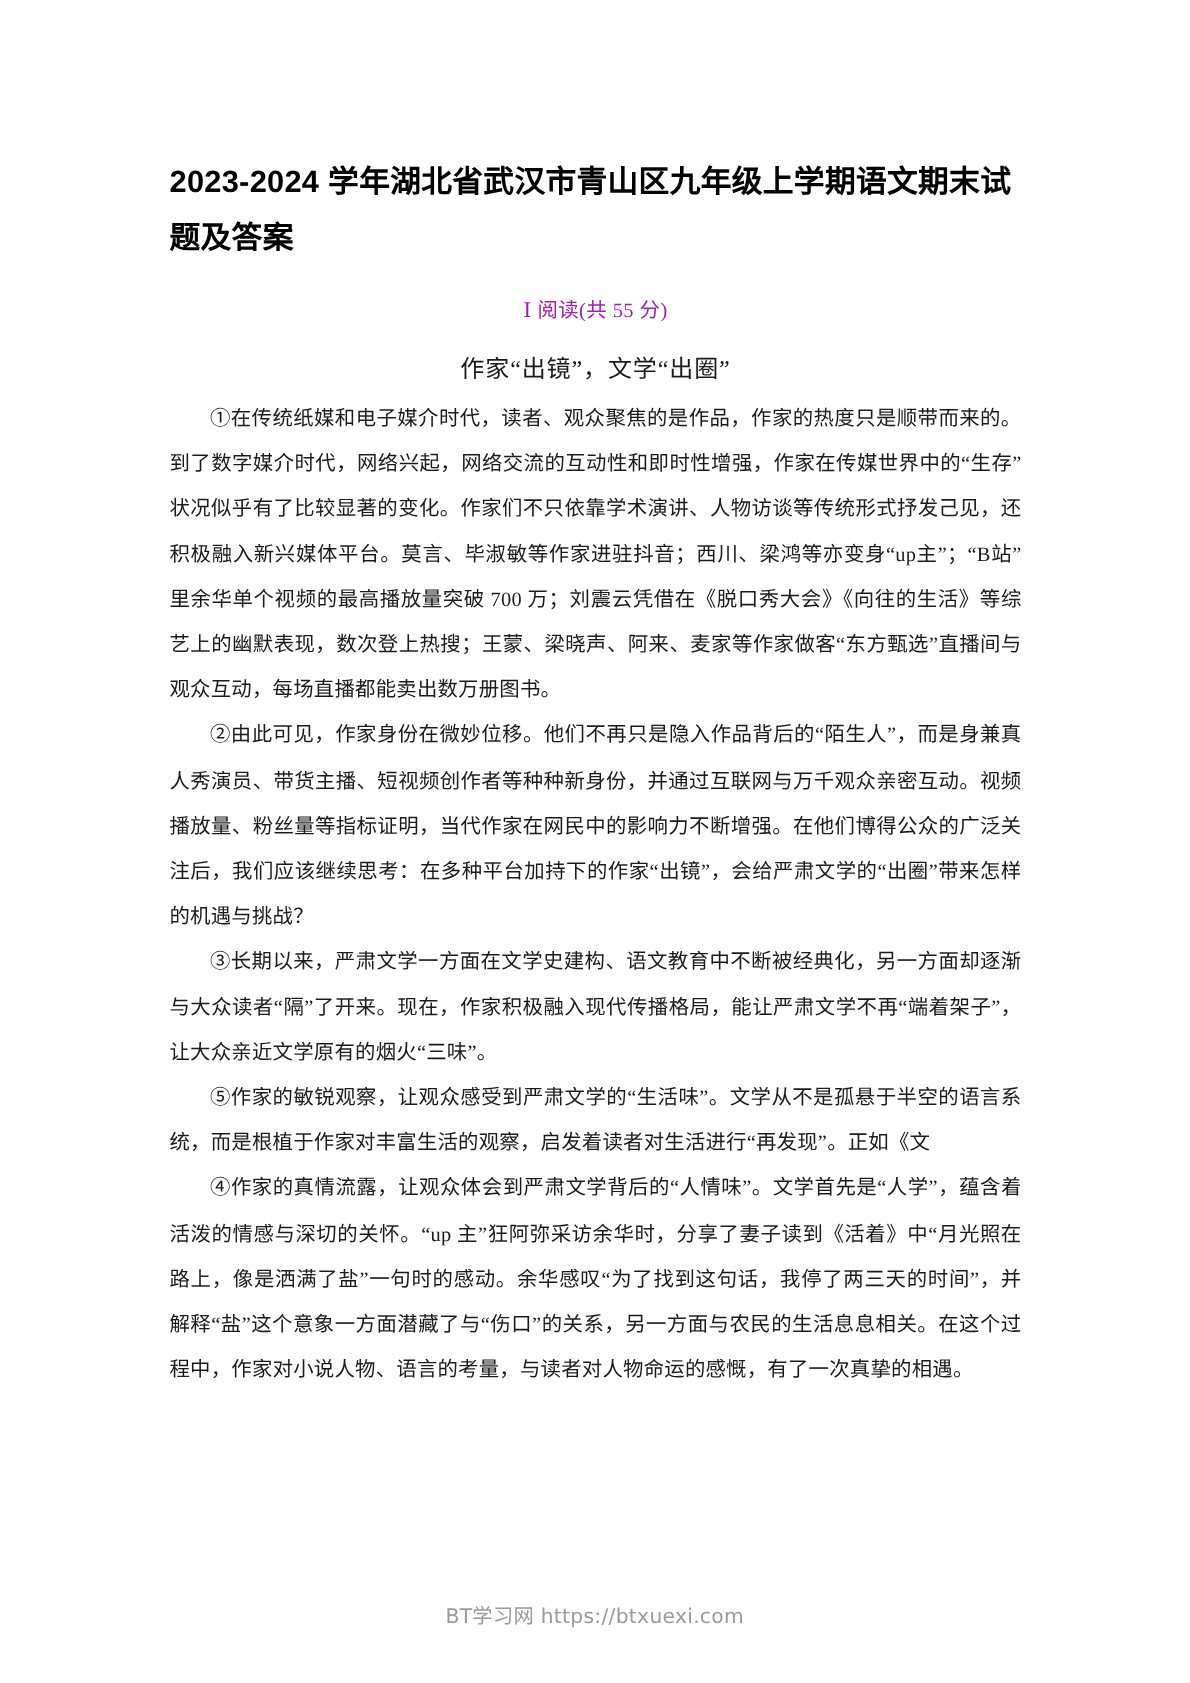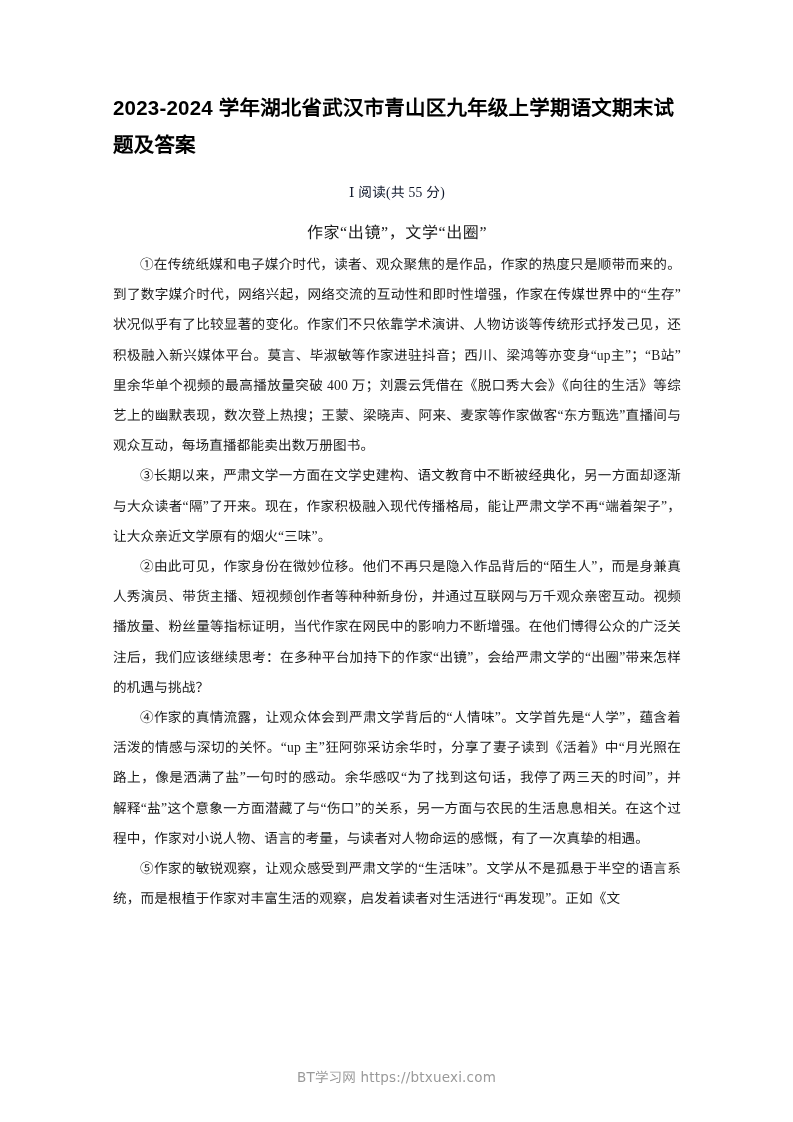--- a/index.html
+++ b/index.html
@@ -17,21 +17,21 @@
     background: #ffffff;
     overflow: hidden;
     font-family: "Liberation Serif", "DejaVu Serif", serif;
     color: #1a1a1a;
     box-sizing: border-box;
   }
 
   .content {
     position: absolute;
     left: 113px;
-    top: 89px;
+    top: 103px;
     width: 568px;
   }
 
   
   .doc-title {
     font-family: "Liberation Sans", "DejaVu Sans", sans-serif;
     font-weight: bold;
     font-size: 20.5px;
     line-height: 37px;
     letter-spacing: 0.2px;
@@ -40,21 +40,21 @@
     text-align: left;
   }
 
   
   .section-heading {
     text-align: center;
     font-size: 13.6px;
     line-height: 30px;
     margin: 15px 0 0 0;
     letter-spacing: 0.3px;
-    color: #0f172a;
+    color: #a21caf;
   }
 
   
   .sub-heading {
     font-size: 13.6px;
     line-height: 30px;
     margin: 8px 0 0 0;
     text-align: left;
     letter-spacing: 0.2px;
   }
@@ -109,27 +109,27 @@
   <div class="content">
 
     <h1 class="doc-title">2023-2024 学年湖北省武汉市青山区九年级上学期语文期末试题及答案</h1>
 
     <p class="section-heading">Ⅰ 阅读(共 55 分)</p>
 
 
 
     <p class="article-title">作家“出镜”，文学“出圈”</p>
 
-    <p class="para">①在传统纸媒和电子媒介时代，读者、观众聚焦的是作品，作家的热度只是顺带而来的。到了数字媒介时代，网络兴起，网络交流的互动性和即时性增强，作家在传媒世界中的“生存”状况似乎有了比较显著的变化。作家们不只依靠学术演讲、人物访谈等传统形式抒发己见，还积极融入新兴媒体平台。莫言、毕淑敏等作家进驻抖音；西川、梁鸿等亦变身“up主”；“B站”里余华单个视频的最高播放量突破 400 万；刘震云凭借在《脱口秀大会》《向往的生活》等综艺上的幽默表现，数次登上热搜；王蒙、梁晓声、阿来、麦家等作家做客“东方甄选”直播间与观众互动，每场直播都能卖出数万册图书。</p>
+    <p class="para">①在传统纸媒和电子媒介时代，读者、观众聚焦的是作品，作家的热度只是顺带而来的。到了数字媒介时代，网络兴起，网络交流的互动性和即时性增强，作家在传媒世界中的“生存”状况似乎有了比较显著的变化。作家们不只依靠学术演讲、人物访谈等传统形式抒发己见，还积极融入新兴媒体平台。莫言、毕淑敏等作家进驻抖音；西川、梁鸿等亦变身“up主”；“B站”里余华单个视频的最高播放量突破 700 万；刘震云凭借在《脱口秀大会》《向往的生活》等综艺上的幽默表现，数次登上热搜；王蒙、梁晓声、阿来、麦家等作家做客“东方甄选”直播间与观众互动，每场直播都能卖出数万册图书。</p>
+
+    <p class="para">②由此可见，作家身份在微妙位移。他们不再只是隐入作品背后的“陌生人”，而是身兼真人秀演员、带货主播、短视频创作者等种种新身份，并通过互联网与万千观众亲密互动。视频播放量、粉丝量等指标证明，当代作家在网民中的影响力不断增强。在他们博得公众的广泛关注后，我们应该继续思考：在多种平台加持下的作家“出镜”，会给严肃文学的“出圈”带来怎样的机遇与挑战？</p>
 
     <p class="para">③长期以来，严肃文学一方面在文学史建构、语文教育中不断被经典化，另一方面却逐渐与大众读者“隔”了开来。现在，作家积极融入现代传播格局，能让严肃文学不再“端着架子”，让大众亲近文学原有的烟火“三味”。</p>
 
-    <p class="para">②由此可见，作家身份在微妙位移。他们不再只是隐入作品背后的“陌生人”，而是身兼真人秀演员、带货主播、短视频创作者等种种新身份，并通过互联网与万千观众亲密互动。视频播放量、粉丝量等指标证明，当代作家在网民中的影响力不断增强。在他们博得公众的广泛关注后，我们应该继续思考：在多种平台加持下的作家“出镜”，会给严肃文学的“出圈”带来怎样的机遇与挑战？</p>
+    <p class="para">⑤作家的敏锐观察，让观众感受到严肃文学的“生活味”。文学从不是孤悬于半空的语言系统，而是根植于作家对丰富生活的观察，启发着读者对生活进行“再发现”。正如《文</p>
 
     <p class="para">④作家的真情流露，让观众体会到严肃文学背后的“人情味”。文学首先是“人学”，蕴含着活泼的情感与深切的关怀。“up 主”狂阿弥采访余华时，分享了妻子读到《活着》中“月光照在路上，像是洒满了盐”一句时的感动。余华感叹“为了找到这句话，我停了两三天的时间”，并解释“盐”这个意象一方面潜藏了与“伤口”的关系，另一方面与农民的生活息息相关。在这个过程中，作家对小说人物、语言的考量，与读者对人物命运的感慨，有了一次真挚的相遇。</p>
-
-    <p class="para">⑤作家的敏锐观察，让观众感受到严肃文学的“生活味”。文学从不是孤悬于半空的语言系统，而是根植于作家对丰富生活的观察，启发着读者对生活进行“再发现”。正如《文</p>
 
   </div>
 
   <div class="footer">BT学习网 https://btxuexi.com</div>
 
 </div>
 
 </body></html>

